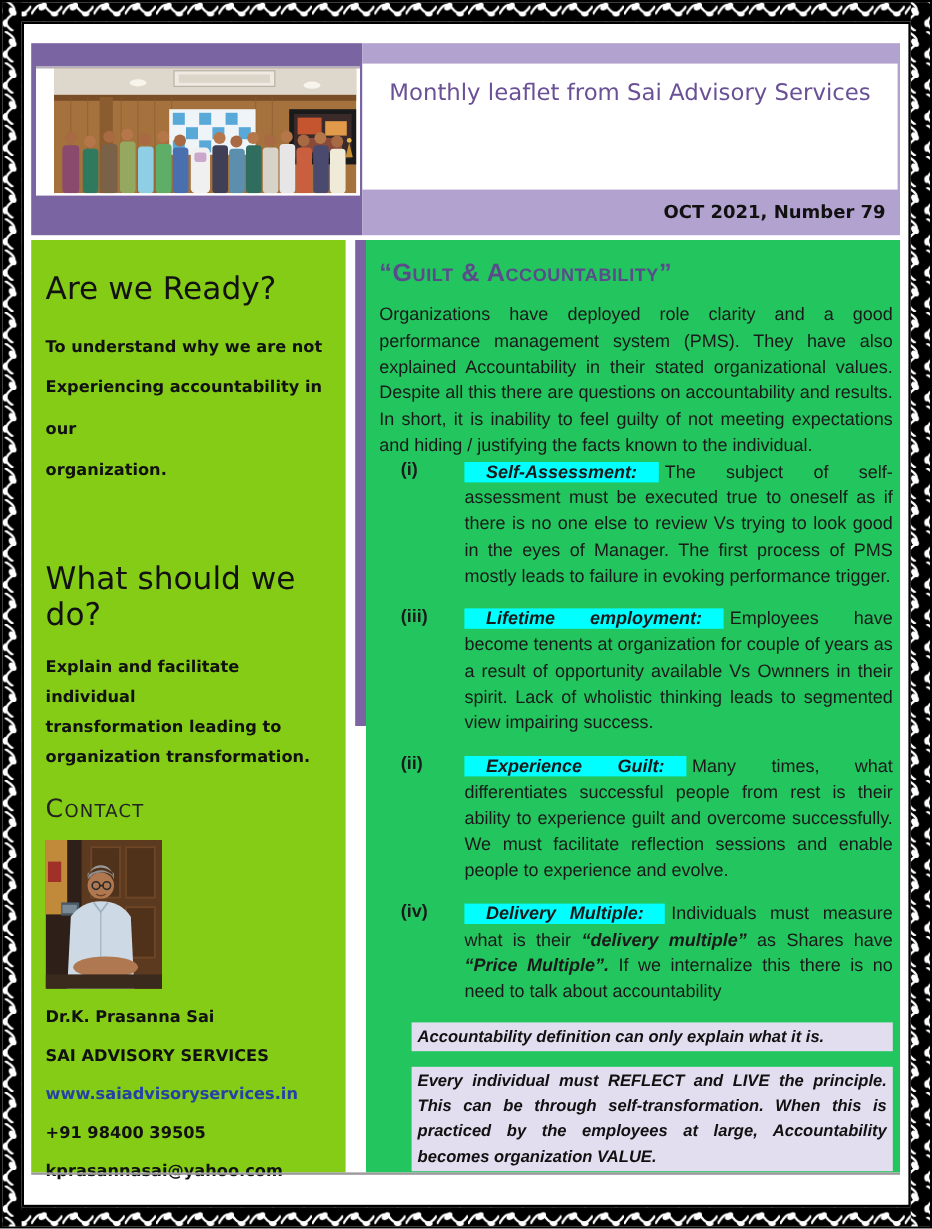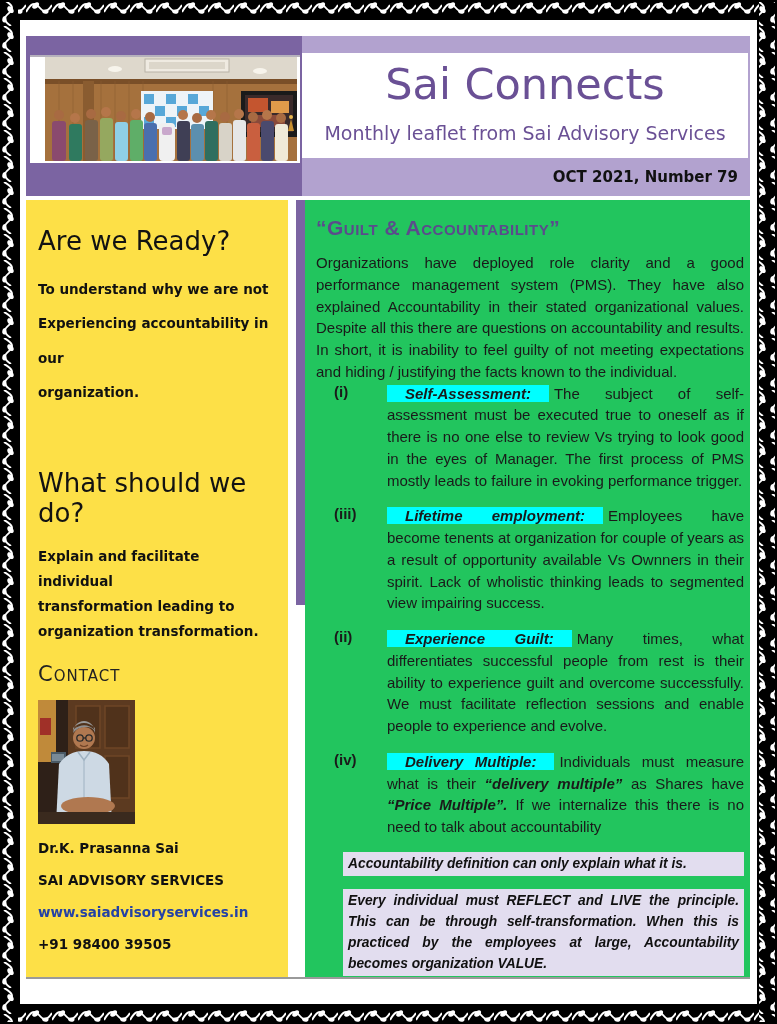--- a/index.html
+++ b/index.html
@@ -20,21 +20,21 @@
   #title-band{position:absolute;left:0;right:2px;top:17px;height:105px;background:#fff;text-align:center;}
   .title{font-size:43px;color:#6a5095;margin-top:6px;letter-spacing:0px;font-weight:500;
          font-family:"DejaVu Sans", sans-serif;}
   .subtitle{font-size:19px;color:#6a5095;margin-top:13px;font-weight:500;
             font-family:"DejaVu Sans", sans-serif;}
   #issue-line{position:absolute;left:0;right:0;bottom:0;height:38px;display:flex;align-items:center;
               justify-content:flex-end;padding-right:12px;font-weight:bold;font-size:15px;color:#111;
               font-family:"DejaVu Sans", sans-serif;padding-left:32px;}
 
   
-  #sidebar{left:26px;top:200px;width:262px;height:777px;background:#fde047;box-sizing:border-box;
+  #sidebar{left:26px;top:200px;width:262px;height:777px;background:#84cc16;box-sizing:border-box;
            padding:26px 10px 0 12px;}
   .side-heading{font-family:"DejaVu Sans", sans-serif;font-weight:500;font-size:26px;color:#121212;
                 margin:0 0 16px 0;}
   .side-body{font-family:"DejaVu Sans", sans-serif;font-weight:bold;font-size:13.5px;color:#111;
              white-space:pre-line;}
   #side-body-1{line-height:2.55;margin-bottom:58px;}
   #side-body-2{line-height:1.85;margin-bottom:18px;}
   #contact-heading{font-family:"DejaVu Sans", sans-serif;font-variant:small-caps;font-size:21px;
                    letter-spacing:1px;color:#222;font-weight:500;margin:6px 0 14px 0;}
   #portrait-photo{display:block;margin-top:4px;}
@@ -195,21 +195,20 @@
             <g>
                 <circle cx="236" cy="61" r="5" fill="#a86a42"></circle>
                 <rect x="230" y="67" width="13" height="37" rx="3" fill="#f0ead8"></rect>
               </g>
           </g>
         </svg>
       </div>
     </div>
     <div id="header-right">
       <div id="title-band">
-        <div class="title">Sai Connects</div>
         <div class="subtitle">Monthly leaflet from Sai Advisory Services</div>
       </div>
       <div id="issue-line">OCT 2021, Number 79</div>
     </div>
   </div>
 
   <div id="sidebar" class="abs">
     <div class="side-heading">Are we Ready?</div>
     <div class="side-body" id="side-body-1">To understand why we are not
 Experiencing accountability in our
@@ -248,20 +247,21 @@
       <path d="M40 52 L46 60 L52 52" fill="none" stroke="#9fb2c2" stroke-width="1.5"></path>
       <line x1="46" y1="60" x2="46" y2="104" stroke="#9fb2c2" stroke-width="1"></line>
       <ellipse cx="50" cy="106" rx="27" ry="9" fill="#b07850"></ellipse>
       <rect x="0" y="112" width="97" height="12" fill="#3a2a1e"></rect>
     </svg>
 
     <div class="contact-line">Dr.K. Prasanna Sai</div>
     <div class="contact-line">SAI ADVISORY SERVICES</div>
     <div class="contact-line"><a href="#" id="contact-website">www.saiadvisoryservices.in</a></div>
     <div class="contact-line">+91 98400 39505</div>
+    <div class="contact-line">kprasannasai@yahoo.com</div>
   </div>
 
   <div id="divider" class="abs"></div>
 
   <div id="main" class="abs">
     <div id="main-heading">“Guilt &amp; Accountability”</div>
     <p id="intro">Organizations have deployed role clarity and a good performance management system (PMS). They have also explained Accountability in their stated organizational values. Despite all this there are questions on accountability and results. In short, it is inability to feel guilty of not meeting expectations and hiding / justifying the facts known to the individual.</p>
 
     <div class="item">
       <span class="marker">(i)</span>

